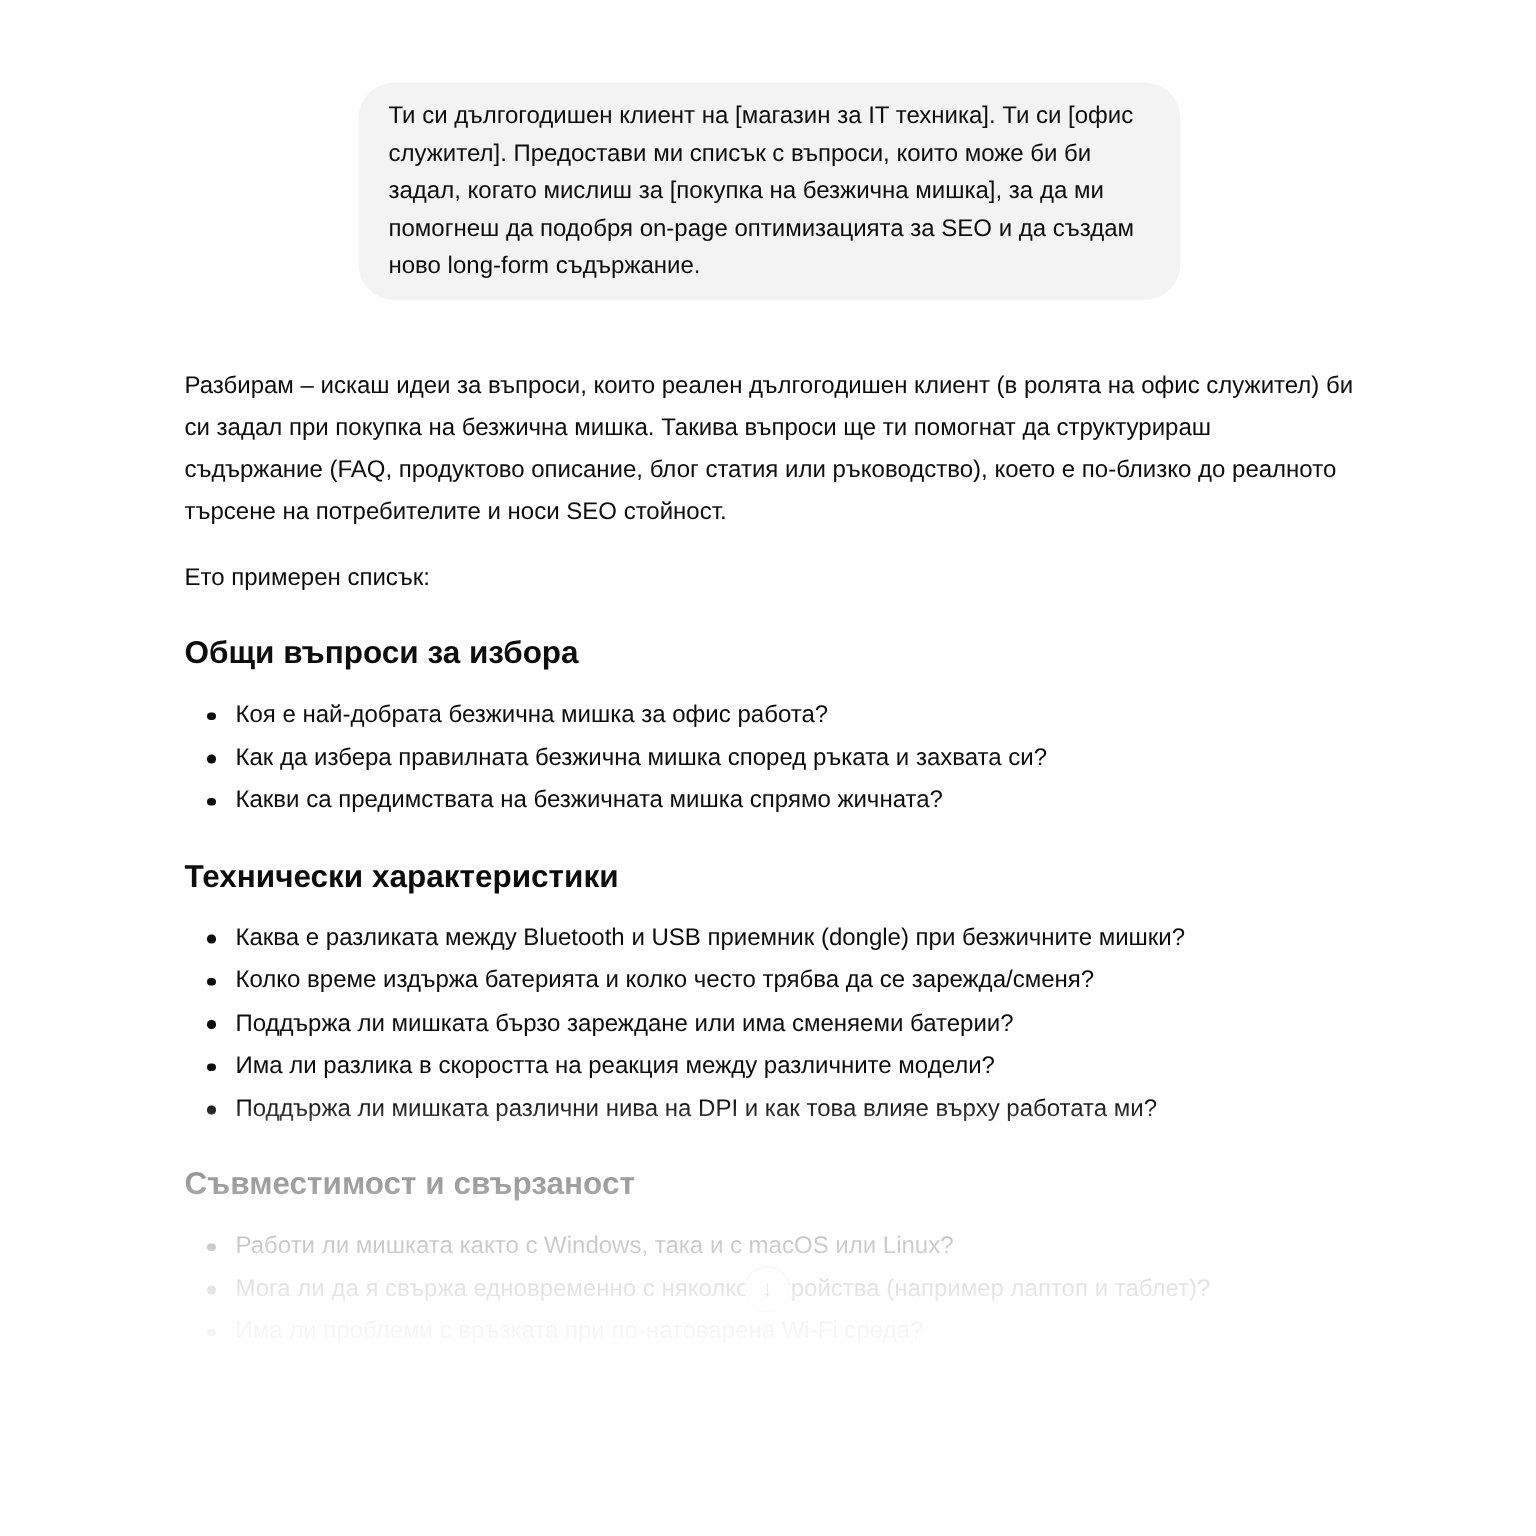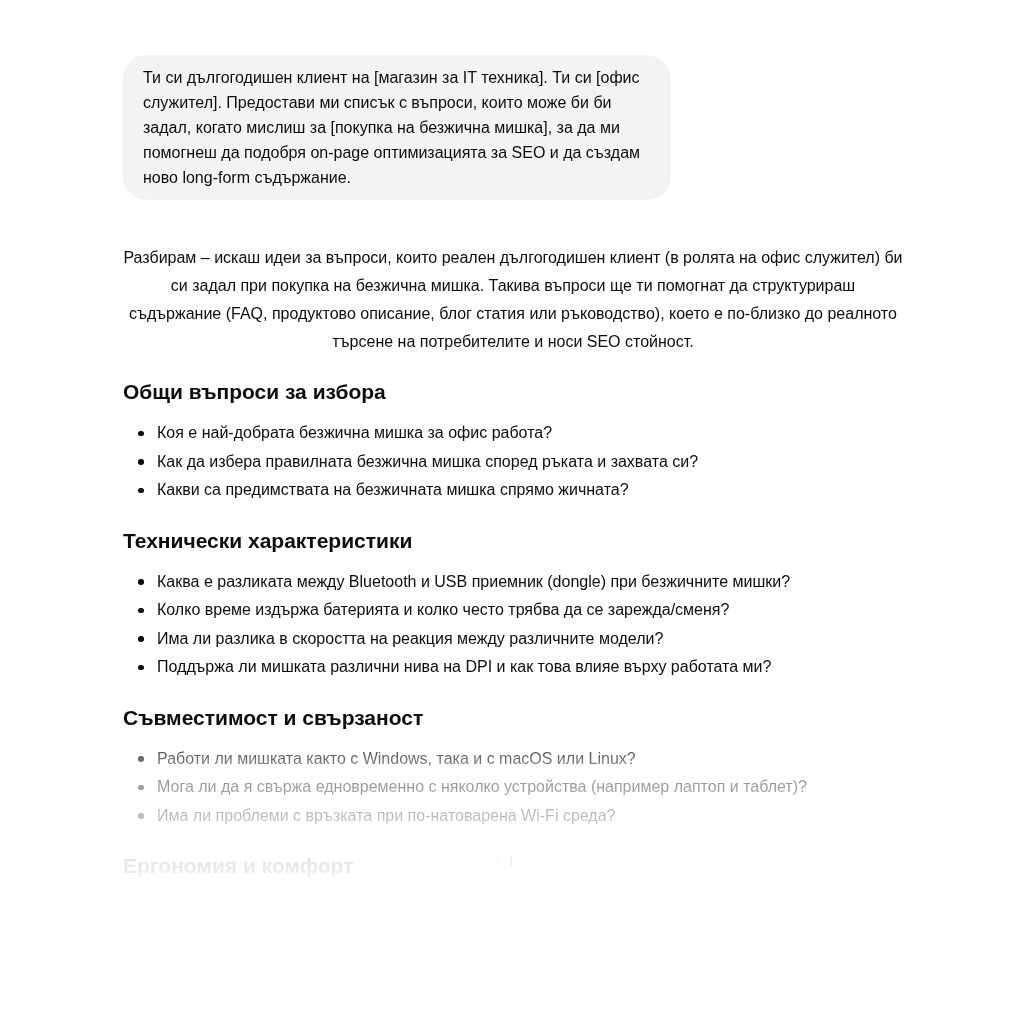--- a/index.html
+++ b/index.html
@@ -14,38 +14,38 @@
     overflow: hidden;
   }
   .thread {
     position: absolute;
     left: 123px;
     top: 0;
     width: 780px;
   }
   .user-row {
     display: flex;
-    justify-content: flex-start;
+    justify-content: center;
     margin-top: 55px;
   }
   .user-bubble {
     max-width: 548px;
     background: #f3f3f4;
     border-radius: 24px;
     padding: 10px 20px;
     font-size: 16px;
     line-height: 25px;
     color: #0d0d0d;
   }
   .assistant {
     margin-top: 44px;
     font-size: 16px;
     line-height: 28px;
   }
-  .assistant p { margin: 0 0 16px 0; text-align: center; }
+  .assistant p { margin: 0 0 16px 0; }
   .assistant p.list-intro { margin: 0 0 14px 0; }
   .assistant h3 {
     font-size: 21px;
     font-weight: 700;
     line-height: 28px;
     margin: 22px 0 13px 0;
   }
   .assistant ul {
     list-style: none;
     margin: 0 0 18px 0;
@@ -110,32 +110,34 @@
 
 <div class="thread">
 
   <div class="user-row">
     <div class="user-bubble">Ти си дългогодишен клиент на [магазин за IT техника]. Ти си [офис служител]. Предостави ми списък с въпроси, които може би би задал, когато мислиш за [покупка на безжична мишка], за да ми помогнеш да подобря on-page оптимизацията за SEO и да създам ново long-form съдържание.</div>
   </div>
 
   <div class="assistant">
     <p>Разбирам – искаш идеи за въпроси, които реален дългогодишен клиент (в ролята на офис служител) би си задал при покупка на безжична мишка. Такива въпроси ще ти помогнат да структурираш съдържание (FAQ, продуктово описание, блог статия или ръководство), което е по-близко до реалното търсене на потребителите и носи SEO стойност.</p>
 
+    <p class="list-intro">Ето примерен списък:</p>
 
     <h3>Общи въпроси за избора</h3>
     <ul>
       <li>Коя е най-добрата безжична мишка за офис работа?</li>
       <li>Как да избера правилната безжична мишка според ръката и захвата си?</li>
       <li>Какви са предимствата на безжичната мишка спрямо жичната?</li>
     </ul>
 
     <h3>Технически характеристики</h3>
     <ul>
       <li>Каква е разликата между Bluetooth и USB приемник (dongle) при безжичните мишки?</li>
       <li>Колко време издържа батерията и колко често трябва да се зарежда/сменя?</li>
+      <li>Поддържа ли мишката бързо зареждане или има сменяеми батерии?</li>
       <li>Има ли разлика в скоростта на реакция между различните модели?</li>
       <li>Поддържа ли мишката различни нива на DPI и как това влияе върху работата ми?</li>
     </ul>
 
     <h3>Съвместимост и свързаност</h3>
     <ul>
       <li>Работи ли мишката както с Windows, така и с macOS или Linux?</li>
       <li>Мога ли да я свържа едновременно с няколко устройства (например лаптоп и таблет)?</li>
       <li>Има ли проблеми с връзката при по-натоварена Wi-Fi среда?</li>
     </ul>

